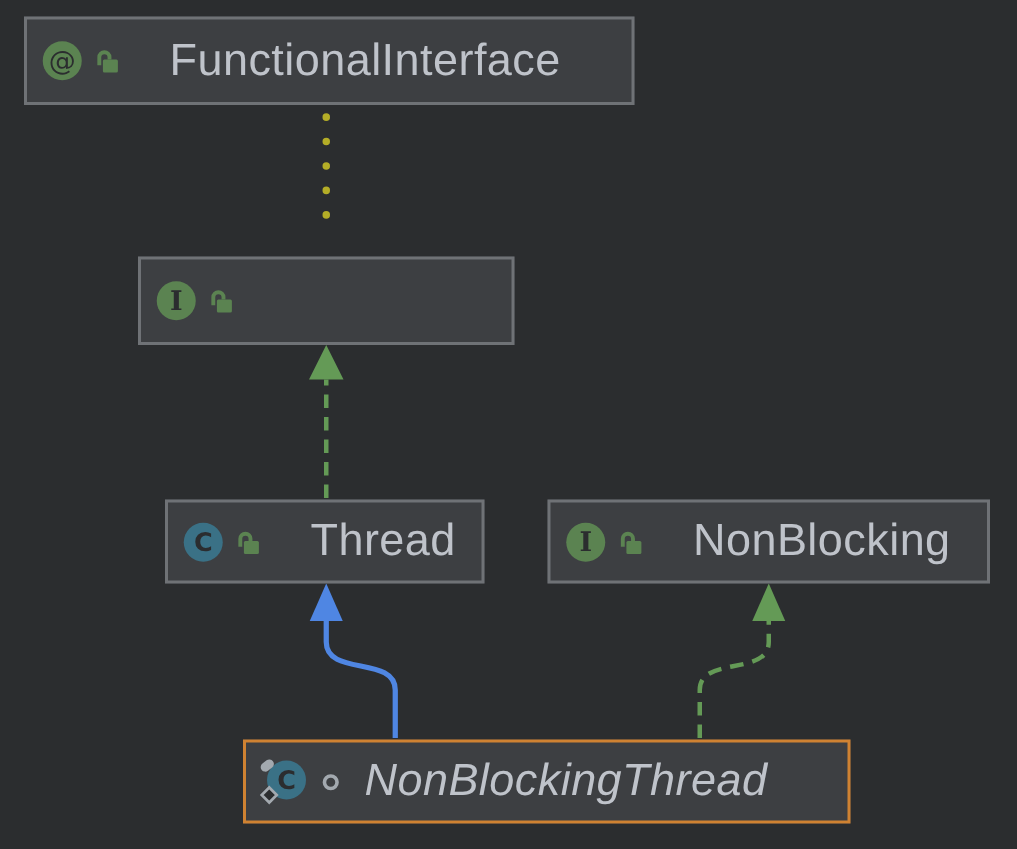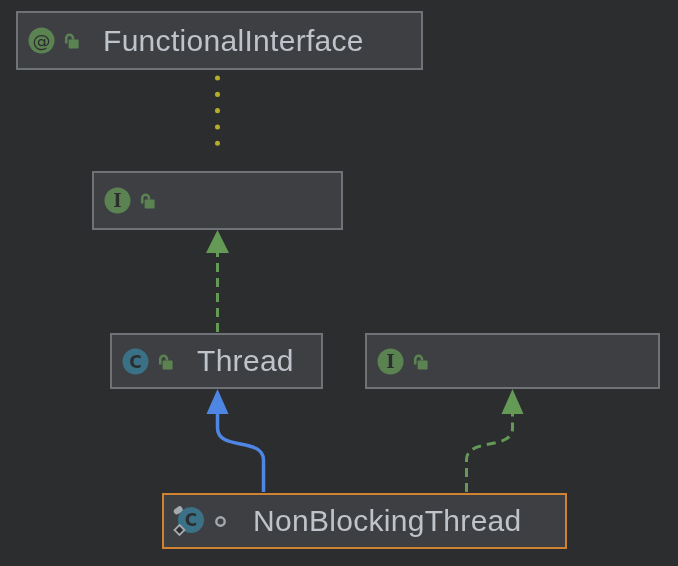--- a/index.html
+++ b/index.html
@@ -50,21 +50,21 @@
     align-items:center;
     padding-left:10px;
     cursor:default;
   }
   .node.selected{
     border-color:var(--selection_border);
   }
   .nlabel{
     font-size:30px;
     color:var(--label_text);
-    margin-left:22px;
+    margin-left:32px;
     white-space:nowrap;
     letter-spacing:0.3px;
   }
   .nicon{display:inline-flex;align-items:center;}
   .nicon + .nicon{margin-left:7px;}
   .icon-circle{fill:var(--icon_green);}
   .icon-circle.teal{fill:var(--icon_teal);}
   .icon-glyph{
     fill:var(--icon_glyph_dark);
     font-weight:bold;
@@ -77,21 +77,21 @@
   .lock-shackle{fill:none;stroke:var(--icon_green);stroke-width:2.6;}
   .deco{fill:var(--icon_decoration_gray);}
   .deco-outline{fill:var(--background);stroke:var(--icon_decoration_gray);stroke-width:1.8;}
   .ring{fill:none;stroke:var(--icon_decoration_gray);stroke-width:2.4;}
   
   #n-functionalinterface{left:16px;top:11px;width:407px;height:59px;}
   #n-runnable{left:92px;top:171px;width:251px;height:59px;}
   #n-thread{left:110px;top:333px;width:213px;height:56px;}
   #n-nonblocking{left:365px;top:333px;width:295px;height:56px;}
   #n-nonblockingthread{left:162px;top:493px;width:405px;height:56px;padding-left:7px;}
-  #n-nonblockingthread .nlabel{margin-left:26px;}
+  #n-nonblockingthread .nlabel{margin-left:16px;font-style:italic;}
 </style>
 </head>
 <body>
 
 <div class="canvas">
 
   <svg class="edges" viewBox="0 0 678 566" xmlns="http://www.w3.org/2000/svg">
     
     <path class="edge-line edge-yellow" d="M217.5 78 V 159" stroke-width="5" stroke-linecap="round" stroke-dasharray="0.1 16.2"></path>
     
@@ -158,20 +158,21 @@
         <circle class="icon-circle" cx="13.5" cy="13.5" r="13"></circle>
         <text class="icon-glyph glyph-serif" x="13.5" y="19.5">I</text>
       </svg>
     </span>
     <span class="nicon">
       <svg width="19" height="19" viewBox="0 0 19 19">
         <path class="lock-shackle" d="M4.2 12.5 V7.2 A3.4 3.4 0 0 1 11 7.2 V8.6"></path>
         <rect class="lock-body" x="6.6" y="8.6" width="10" height="8.8" rx="1"></rect>
       </svg>
     </span>
+    <span class="nlabel">NonBlocking</span>
   </div>
 
   <div class="node selected" id="n-nonblockingthread">
     <span class="nicon">
       <svg width="36" height="36" viewBox="0 0 36 36">
         <circle class="icon-circle teal" cx="20" cy="17" r="13"></circle>
         <text class="icon-glyph glyph-sans" x="20" y="23">C</text>
         <rect class="deco" x="2.5" y="4.5" width="9.5" height="6" rx="3" transform="rotate(-38 7 7.5)"></rect>
         <path class="deco-outline" d="M8.5 22 L13.5 27 L8.5 32 L3.5 27 Z"></path>
       </svg>

